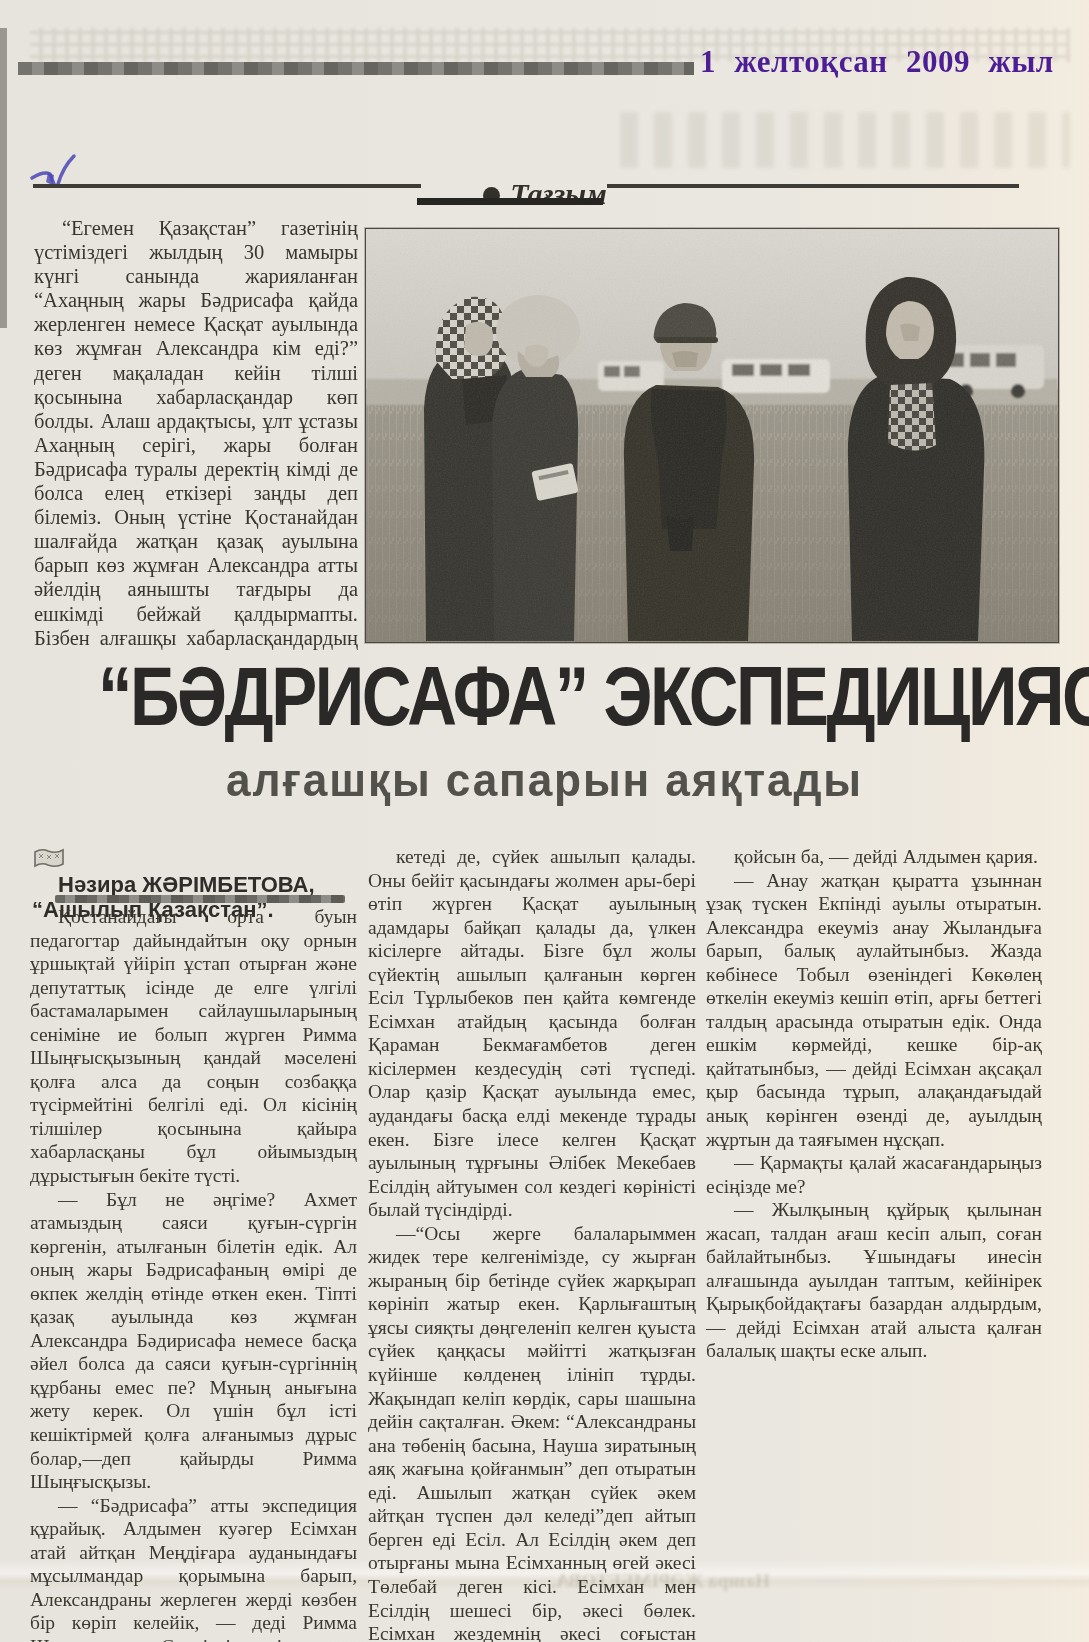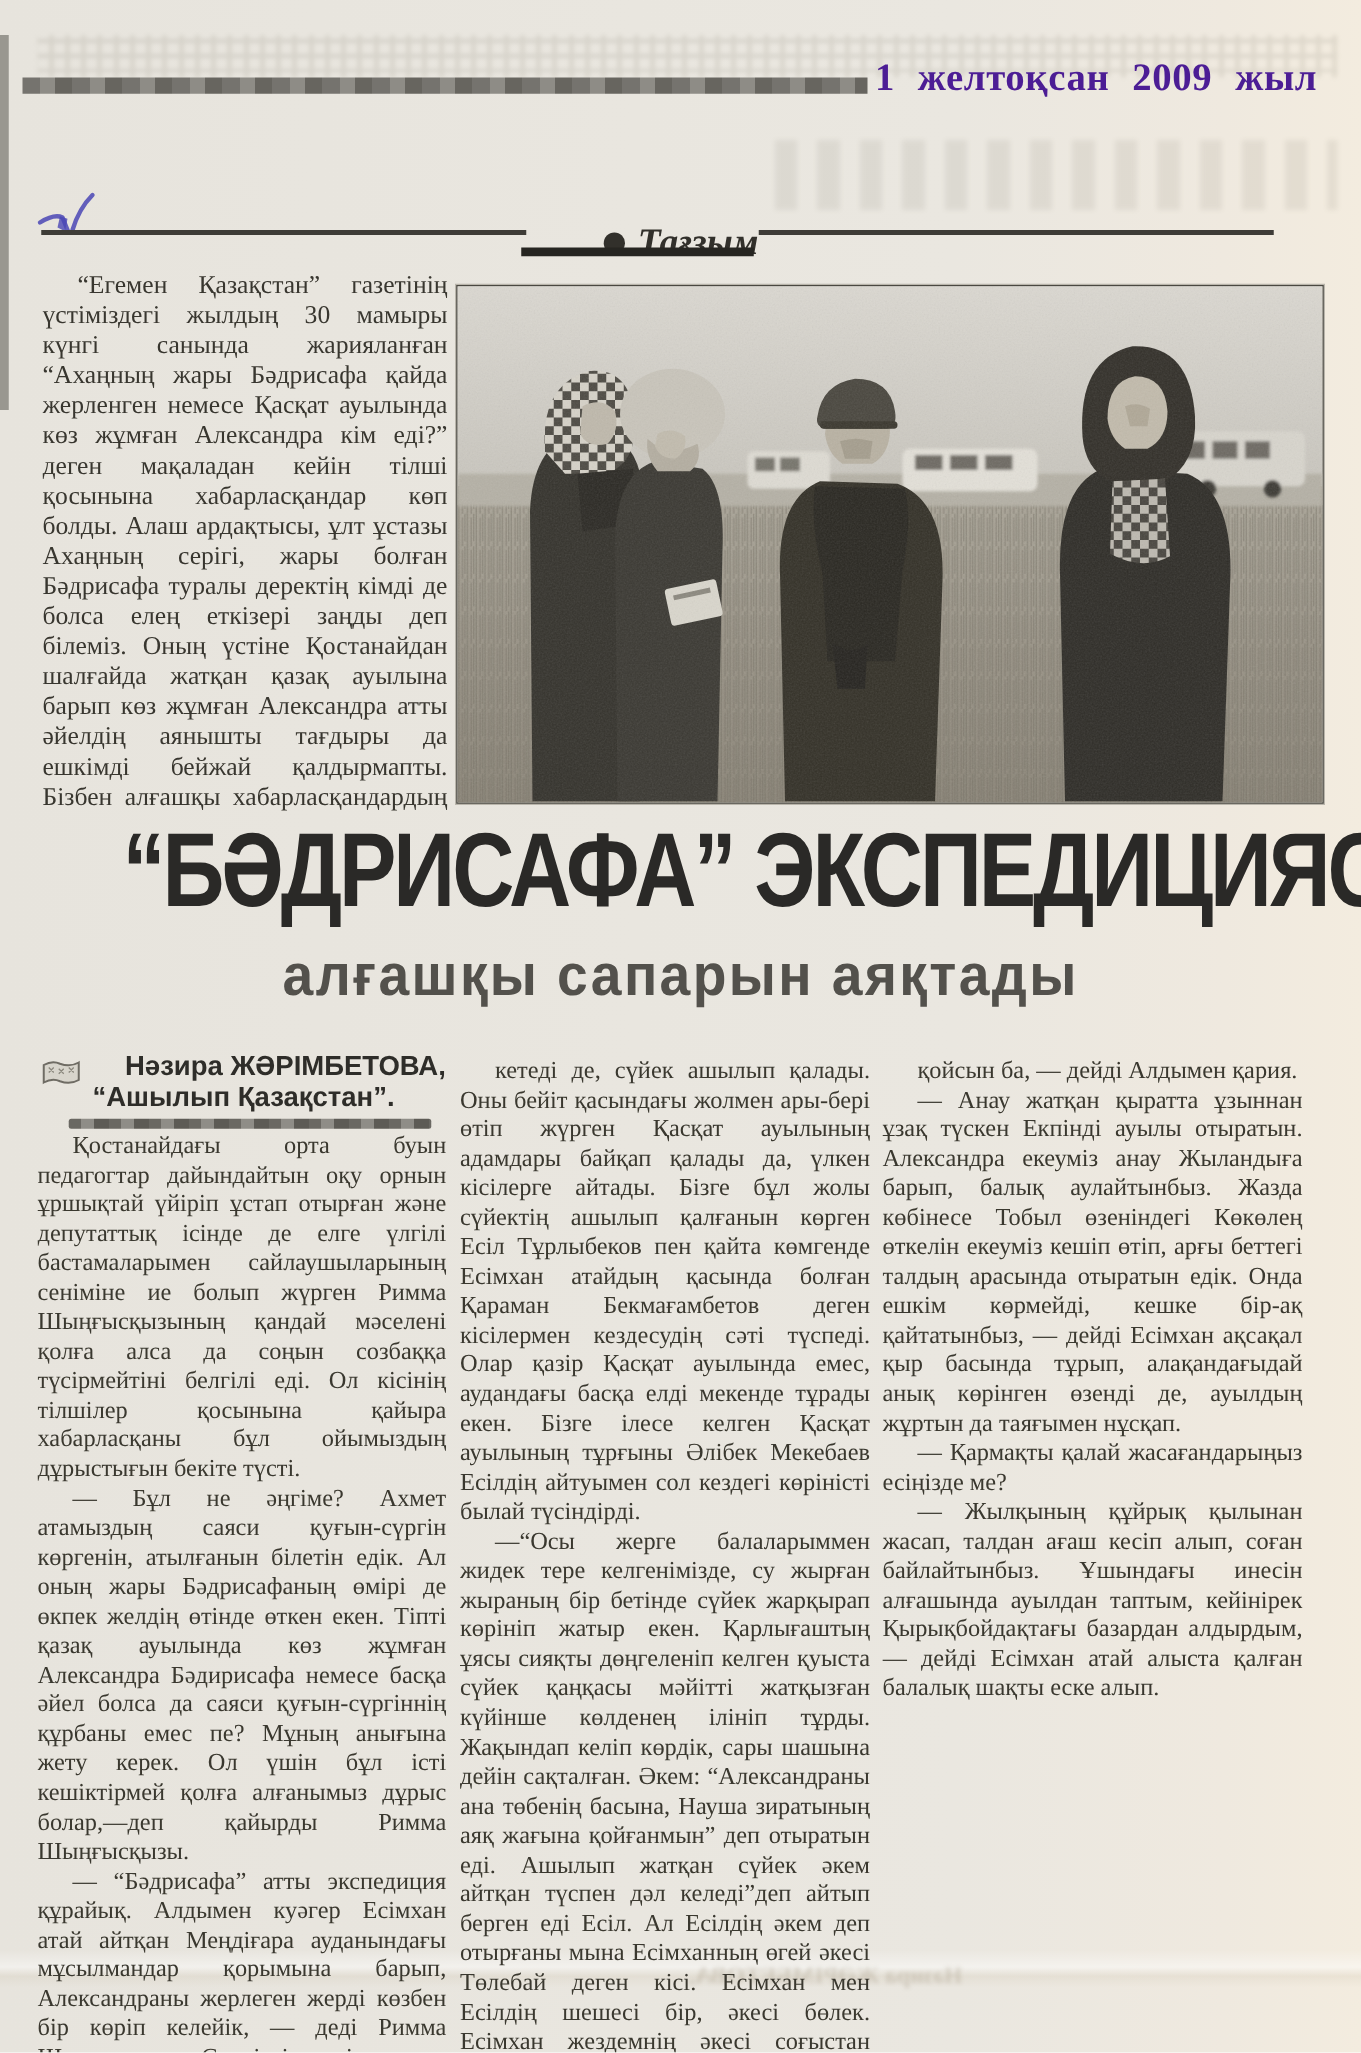--- a/index.html
+++ b/index.html
@@ -49,21 +49,21 @@
 
   
   .headline{left:0;top:648px;width:1089px;text-align:center;font-family:"Liberation Sans",sans-serif;
     font-weight:bold;font-size:84px;color:#2a2927;transform:scaleX(.82);letter-spacing:-3px;white-space:nowrap;}
   .subheadline{left:0;top:752px;width:1089px;text-align:center;font-family:"Liberation Sans",sans-serif;
     font-weight:bold;font-size:47px;color:#53514c;letter-spacing:2px;transform:scaleX(.94);white-space:nowrap;}
 
   
   .byline{left:32px;top:840px;width:326px;font-family:"Liberation Sans",sans-serif;font-weight:bold;
     color:#2e2d29;font-size:22px;line-height:25px;}
-  .byline .row{display:flex;align-items:flex-start;}
+  .byline .row{display:flex;align-items:flex-start;flex-direction:column;}
   .flag{margin:6px 8px 0 0;flex:0 0 auto;}
   .byline-text{padding-left:26px;}
   .byline-text .aff{margin-left:-26px;padding-left:0;}
   .byline-rule{left:55px;top:895px;width:290px;height:8px;
     background:repeating-linear-gradient(90deg,#6a6862 0 10px,#8f8d87 10px 20px,#5d5b55 20px 32px);border-radius:2px;}
 
   
   .col{font-size:19.5px;line-height:23.55px;text-align:justify;color:#3a382f;overflow:hidden;}
   .col p{margin:0;text-indent:28px;}
   .col1{left:30px;top:905px;width:327px;height:737px;}

